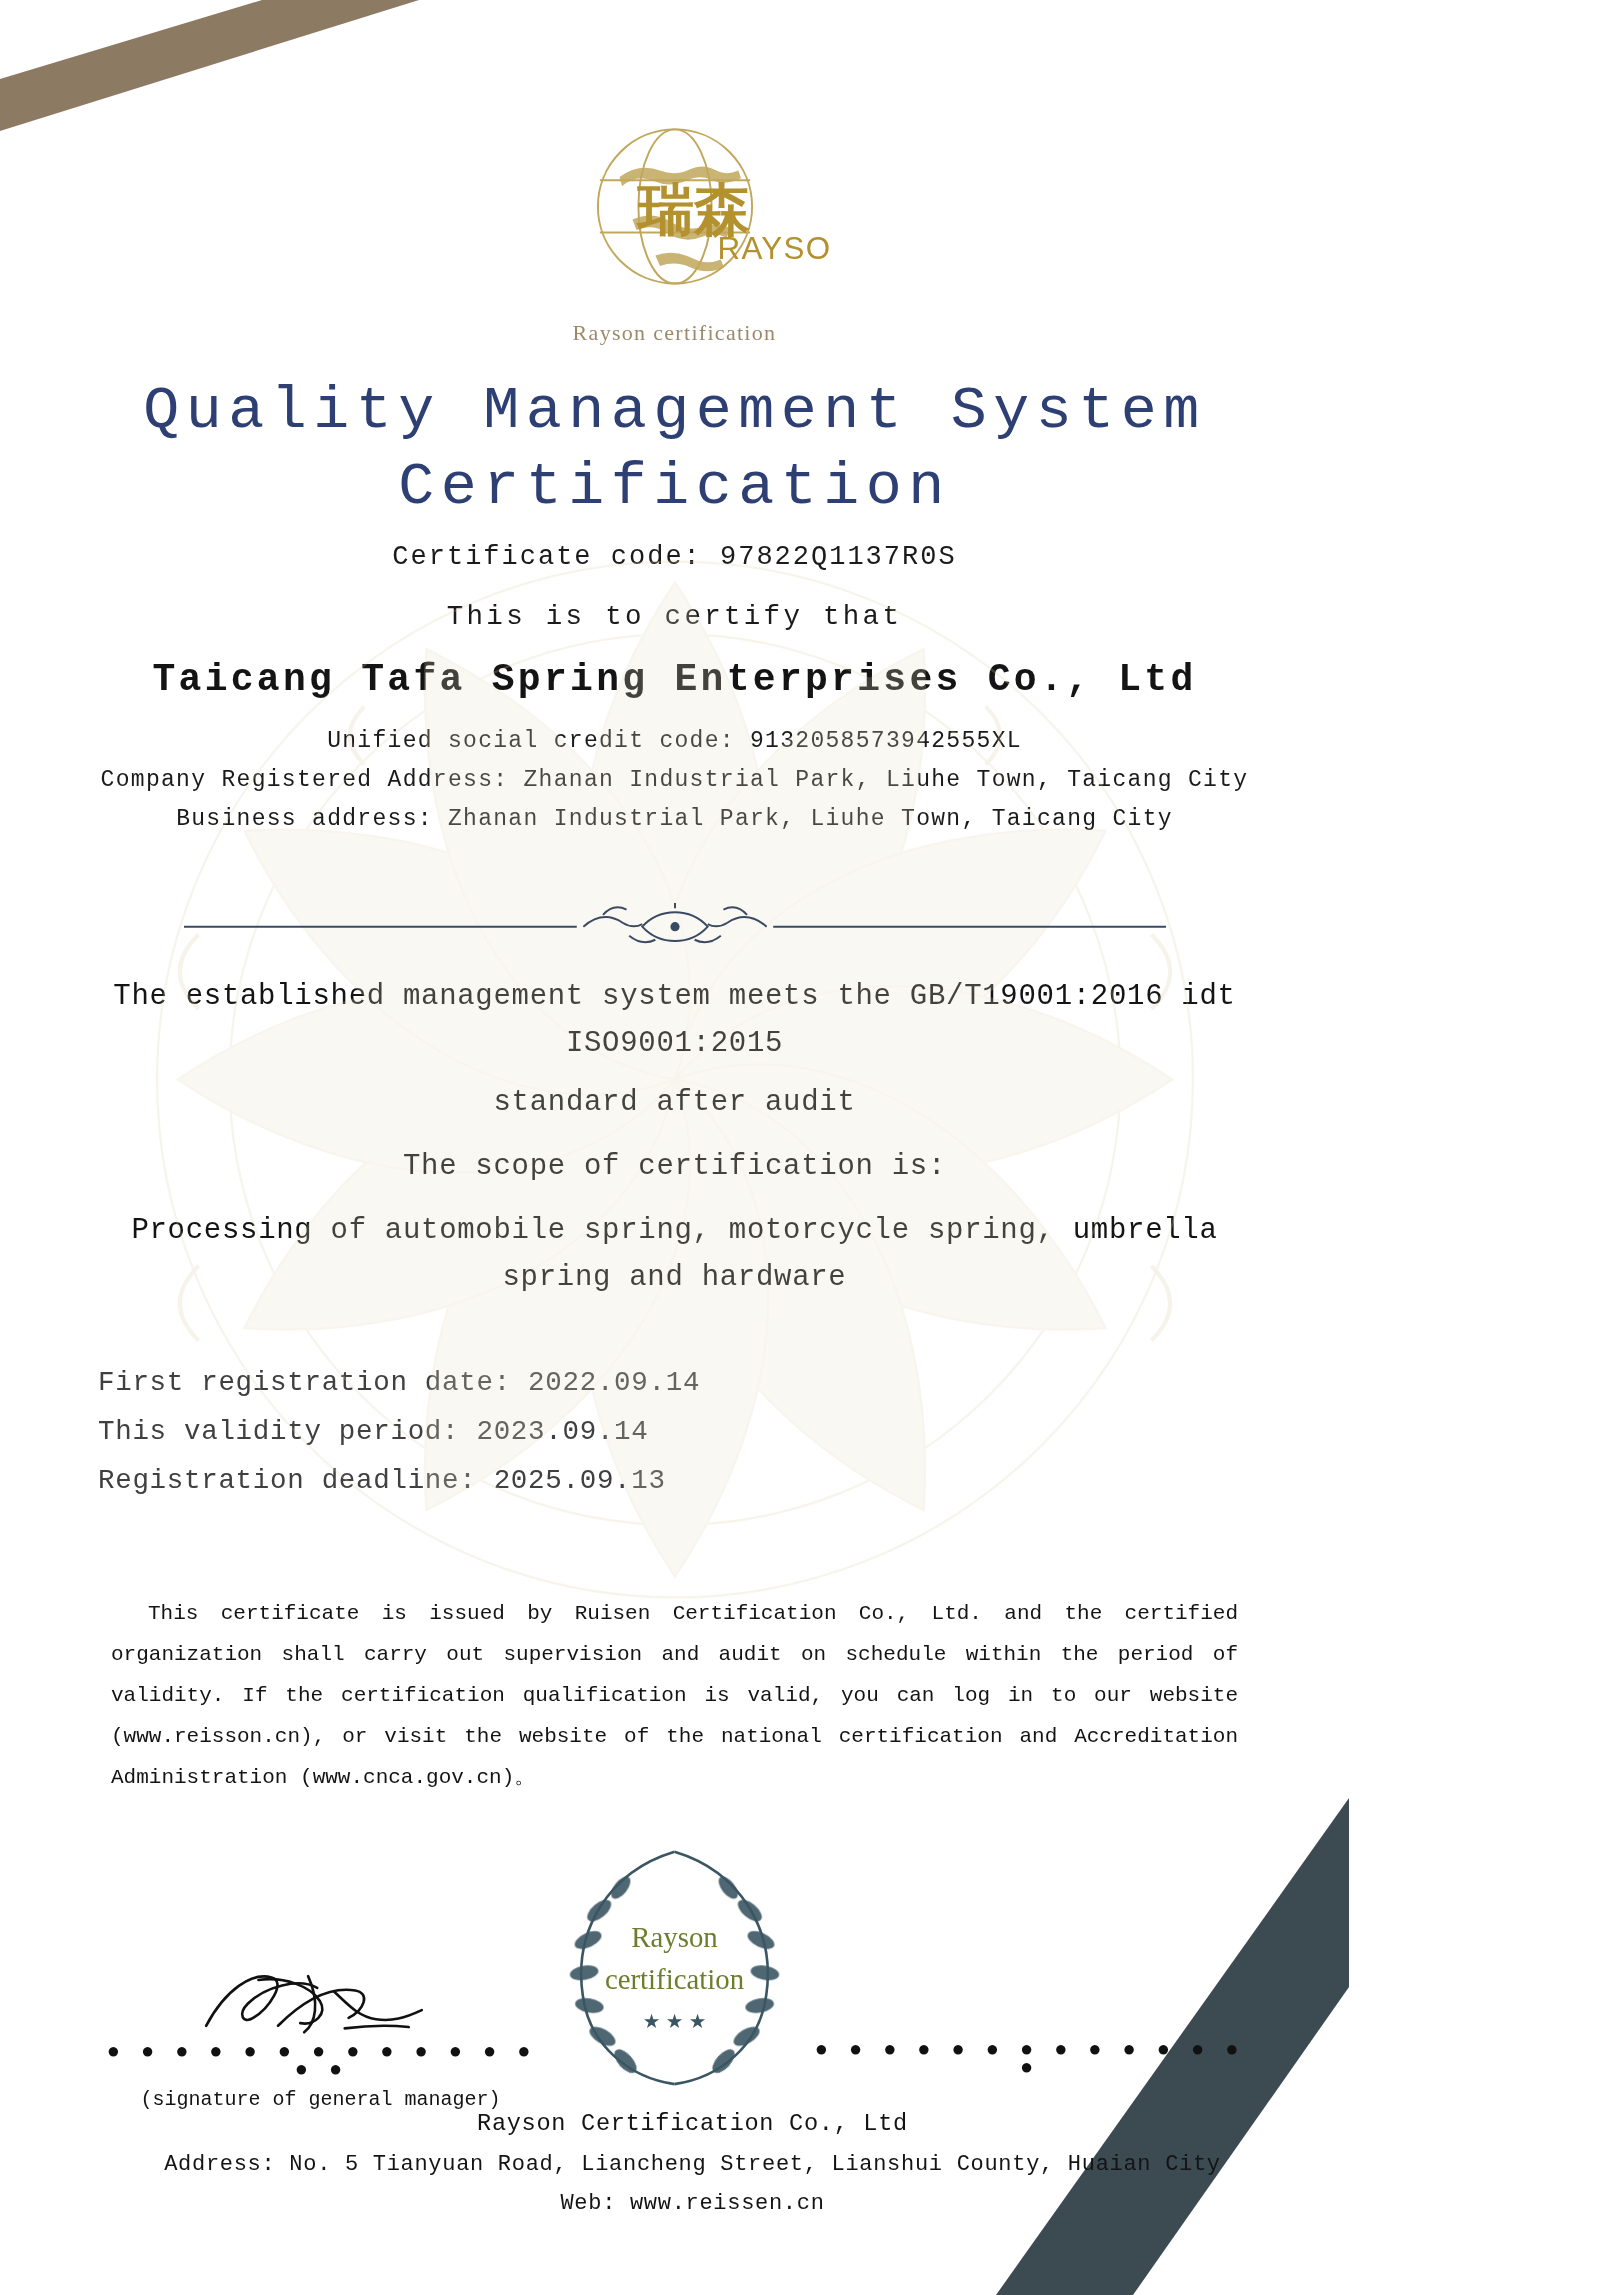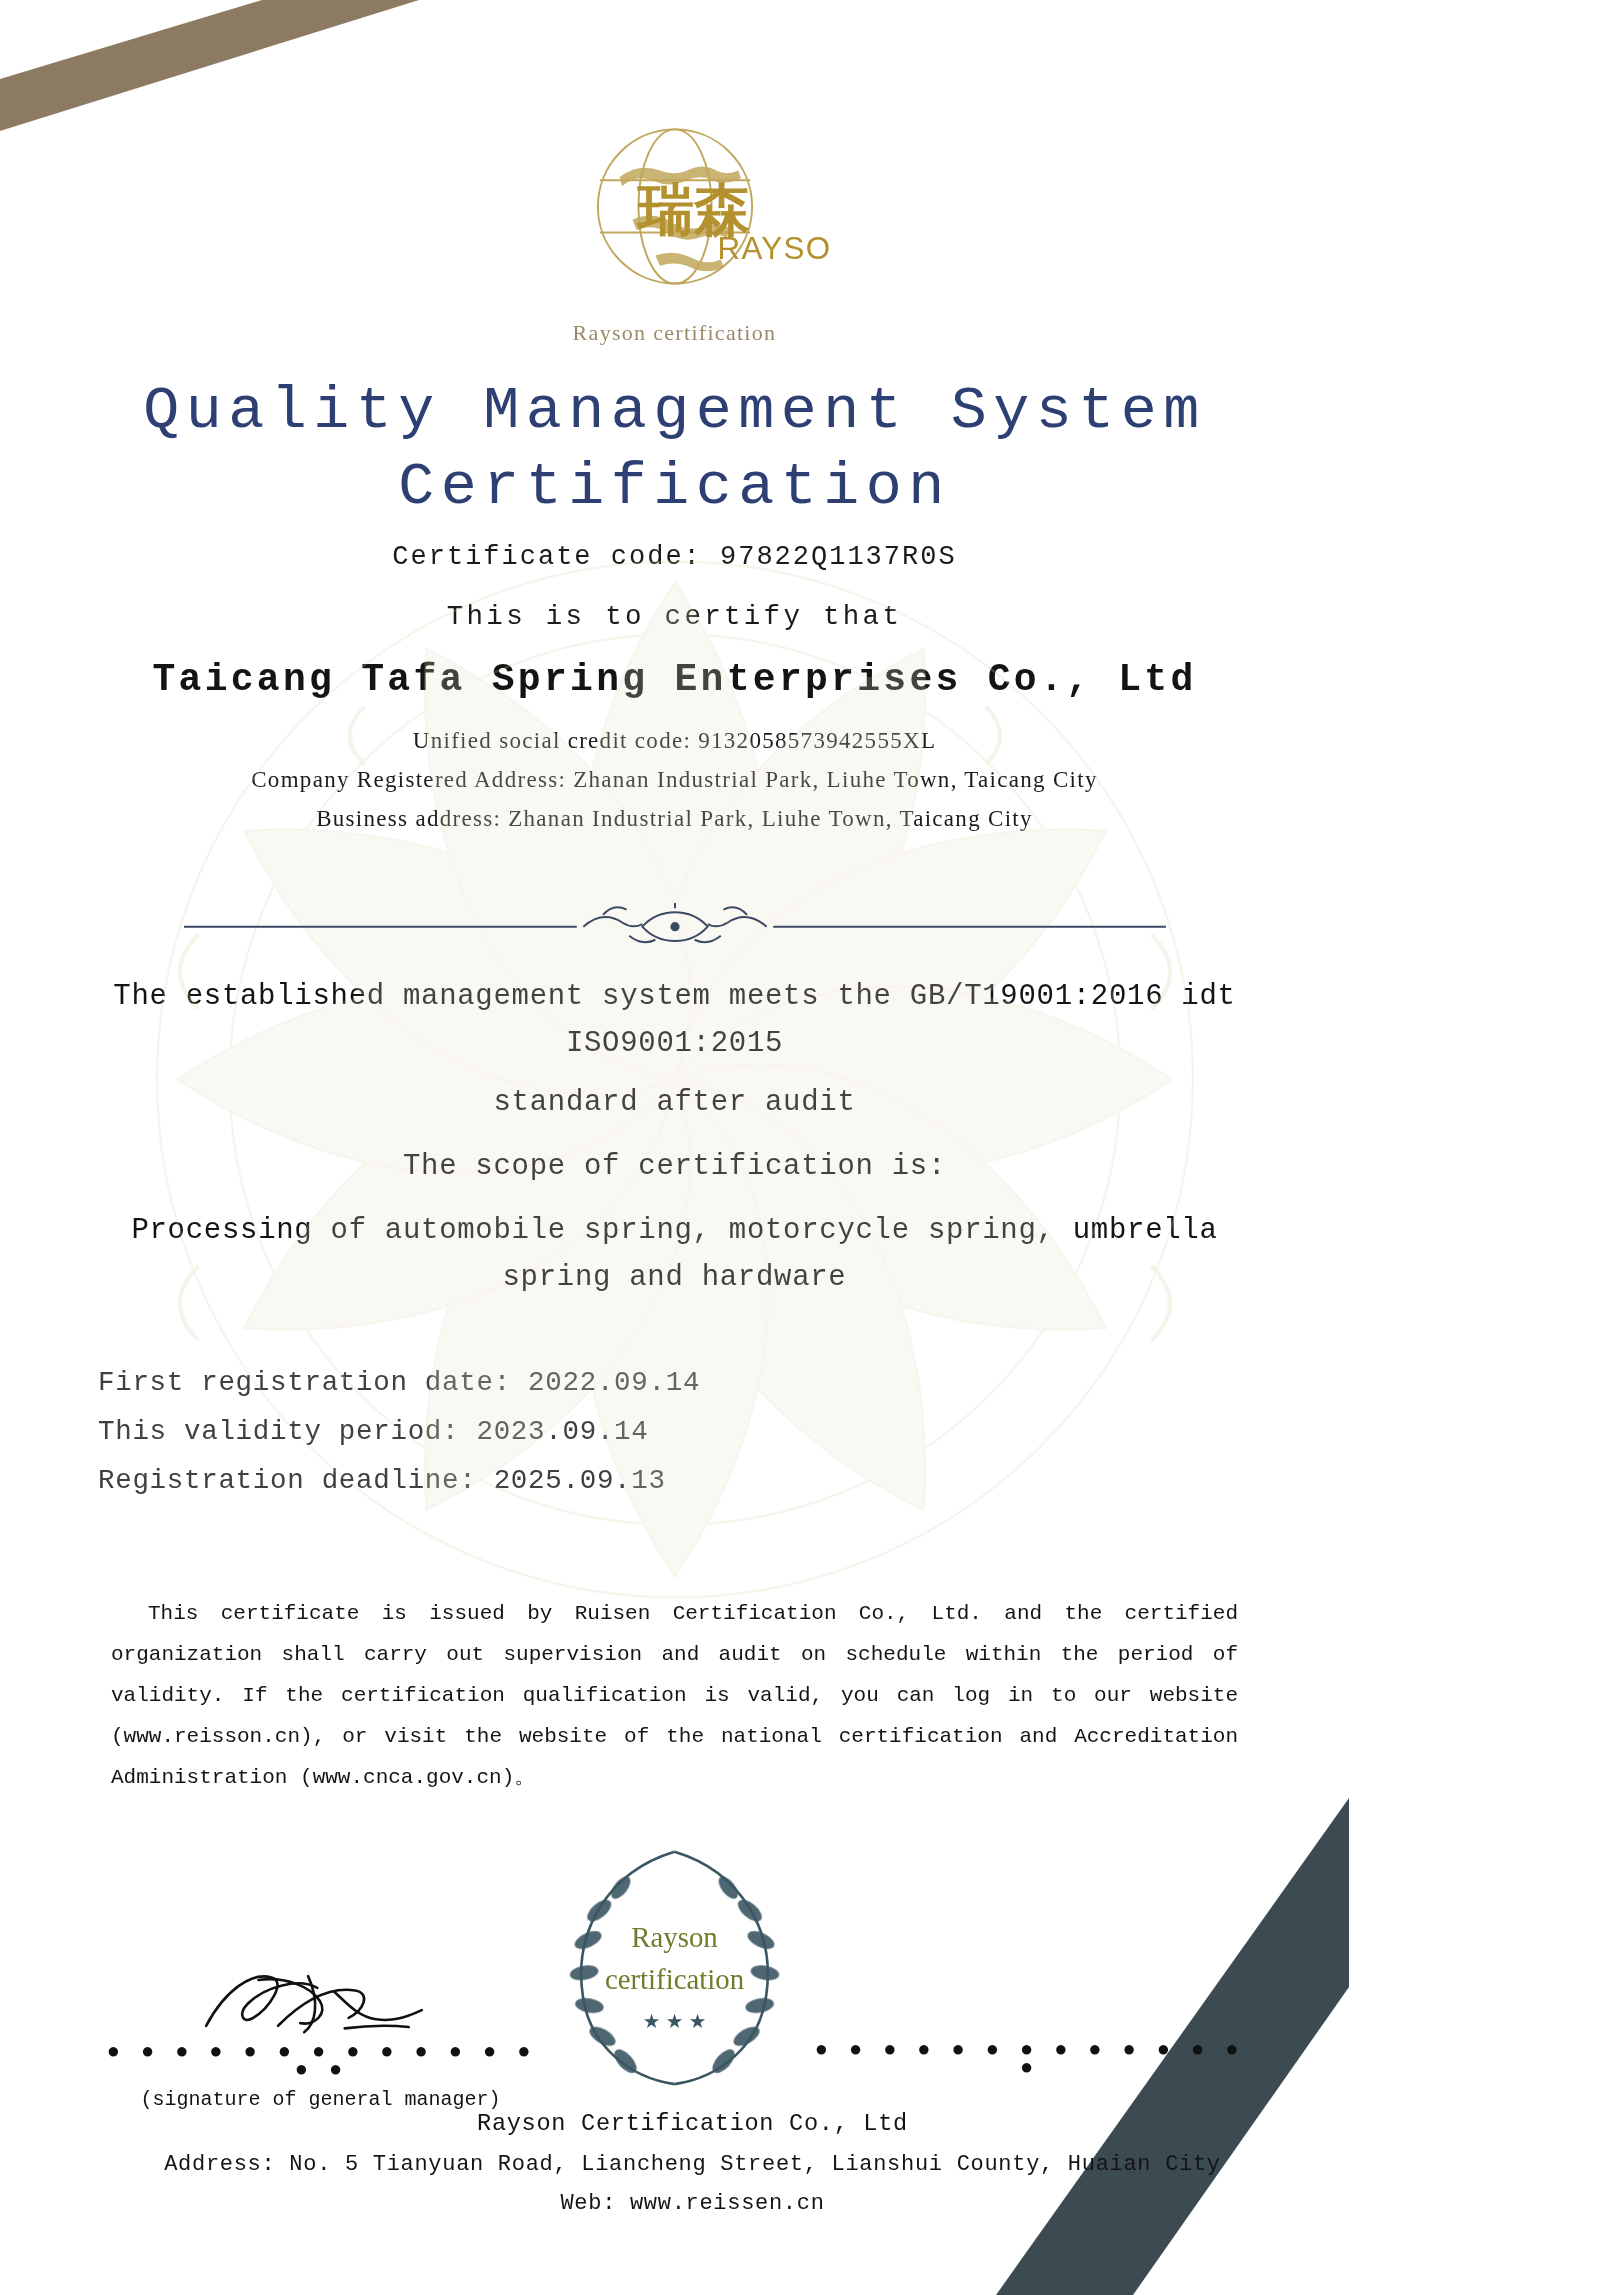--- a/index.html
+++ b/index.html
@@ -118,21 +118,21 @@
     text-align: center;
     font-family: "Liberation Mono", monospace;
     font-size: 38px;
     letter-spacing: 3.3px;
     color: #141414;
     margin-top: 26px;
     font-weight: bold;
   }
   .info-line {
     text-align: center;
-    font-family: Liberation Serif, serif;
+    font-family: Liberation Mono, monospace;
     font-size: 23px;
     letter-spacing: 1.3px;
     color: #1b1b1b;
     margin-top: 13px;
   }
   .info-line.first { margin-top: 27.5px; }
 
   
   .divider {
     margin: 71px auto 0;

